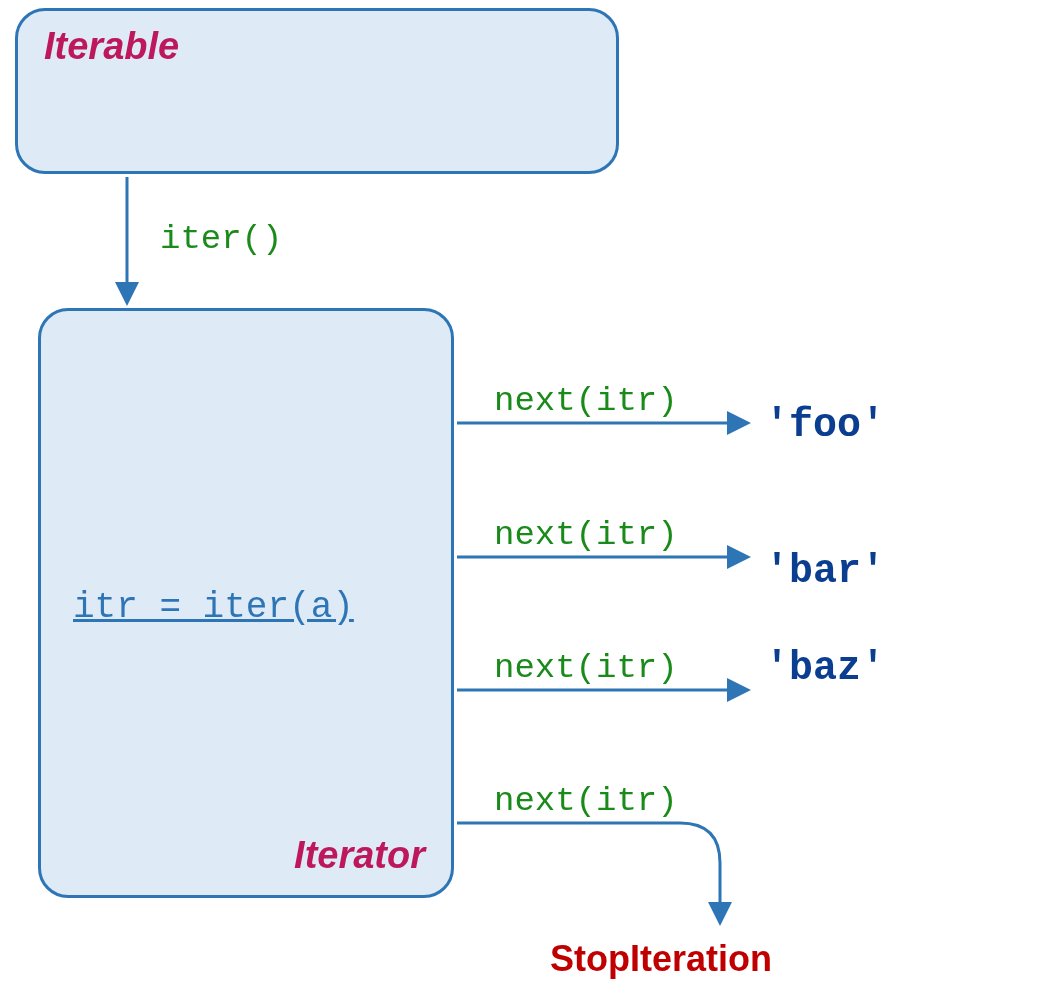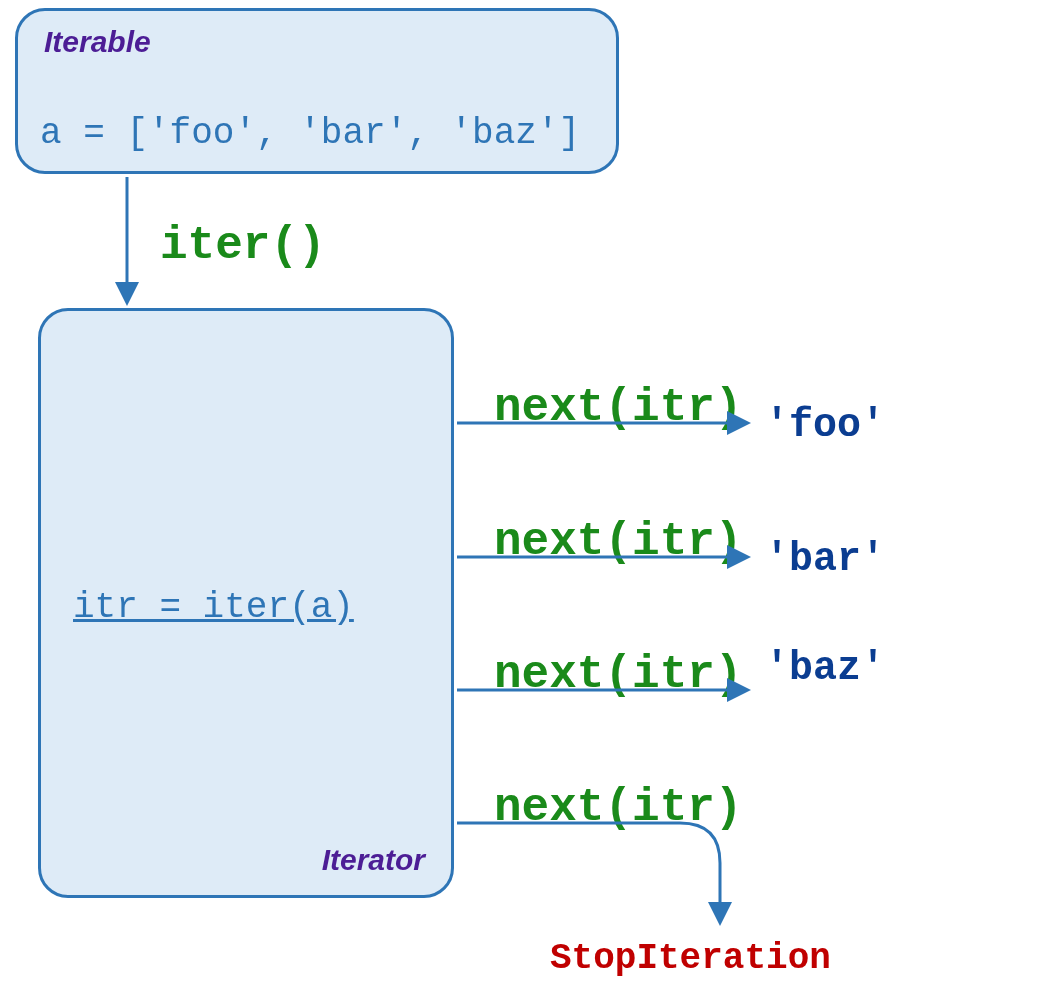--- a/index.html
+++ b/index.html
@@ -15,82 +15,80 @@
   .box {
     position: absolute;
     background: #deebf7;
     border: 3px solid #2e75b6;
     border-radius: 30px;
   }
   .box-title {
     position: absolute;
     font-style: italic;
     font-weight: bold;
-    color: #4c1d95;
-    font-size: 30px;
+    color: #be185d;
+    font-size: 38px;
     text-align: center;
   }
   .code {
     position: absolute;
     font-family: "Courier New", Courier, monospace;
     color: #2e75b6;
     font-size: 36px;
   }
   .call {
     position: absolute;
     font-family: "Courier New", Courier, monospace;
     color: #1a8a1a;
-    font-size: 46px;
-    font-weight: bold;
+    font-size: 34px;
   }
   .result {
     position: absolute;
     font-family: "Courier New", Courier, monospace;
     font-weight: bold;
     color: #0b3d91;
     font-size: 40px;
   }
   .error {
     position: absolute;
-    font-family: Liberation Mono, monospace;
+    font-family: Liberation Sans, sans-serif;
     font-weight: bold;
     color: #c00000;
     font-size: 36px;
   }
   svg.arrows {
     position: absolute;
     top: 0;
     left: 0;
     width: 1062px;
     height: 996px;
     pointer-events: none;
   }
 </style>
 </head>
 <body>
 
 <div class="box" style="left:15px; top:8px; width:604px; height:166px;">
   <span class="box-title" style="left:26px; top:14px;">Iterable</span>
-  <span class="code" style="left:22px; top:102px;">a = ['foo', 'bar', 'baz']</span>
 </div>
 
 <span class="call" style="left:160px; top:220px;">iter()</span>
 
 <div class="box" style="left:38px; top:308px; width:416px; height:590px;">
   <span class="code" style="left:32px; top:276px;text-decoration:underline;">itr = iter(a)</span>
   <span class="box-title" style="right:26px; bottom:18px;">Iterator</span>
 </div>
 
 <span class="call" style="left:494px; top:382px;">next(itr)</span>
 <span class="call" style="left:494px; top:516px;">next(itr)</span>
 <span class="call" style="left:494px; top:649px;">next(itr)</span>
 <span class="call" style="left:494px; top:782px;">next(itr)</span>
 
 <span class="result" style="left:765px; top:403px;">'foo'</span>
-<span class="result" style="left:765px; top:537px;">'bar'</span>
+<span class="result" style="left:765px; top:549px;">'bar'</span>
 <span class="result" style="left:765px; top:646px;">'baz'</span>
 <span class="error" style="left:550px; top:938px;">StopIteration</span>
 
 <svg class="arrows">
   <defs>
     <marker id="arrowhead" markerWidth="8" markerHeight="8" refX="6" refY="4" orient="auto" markerUnits="strokeWidth">
       <path d="M0,0 L8,4 L0,8 Z" fill="#2e75b6"></path>
     </marker>
   </defs>
 

